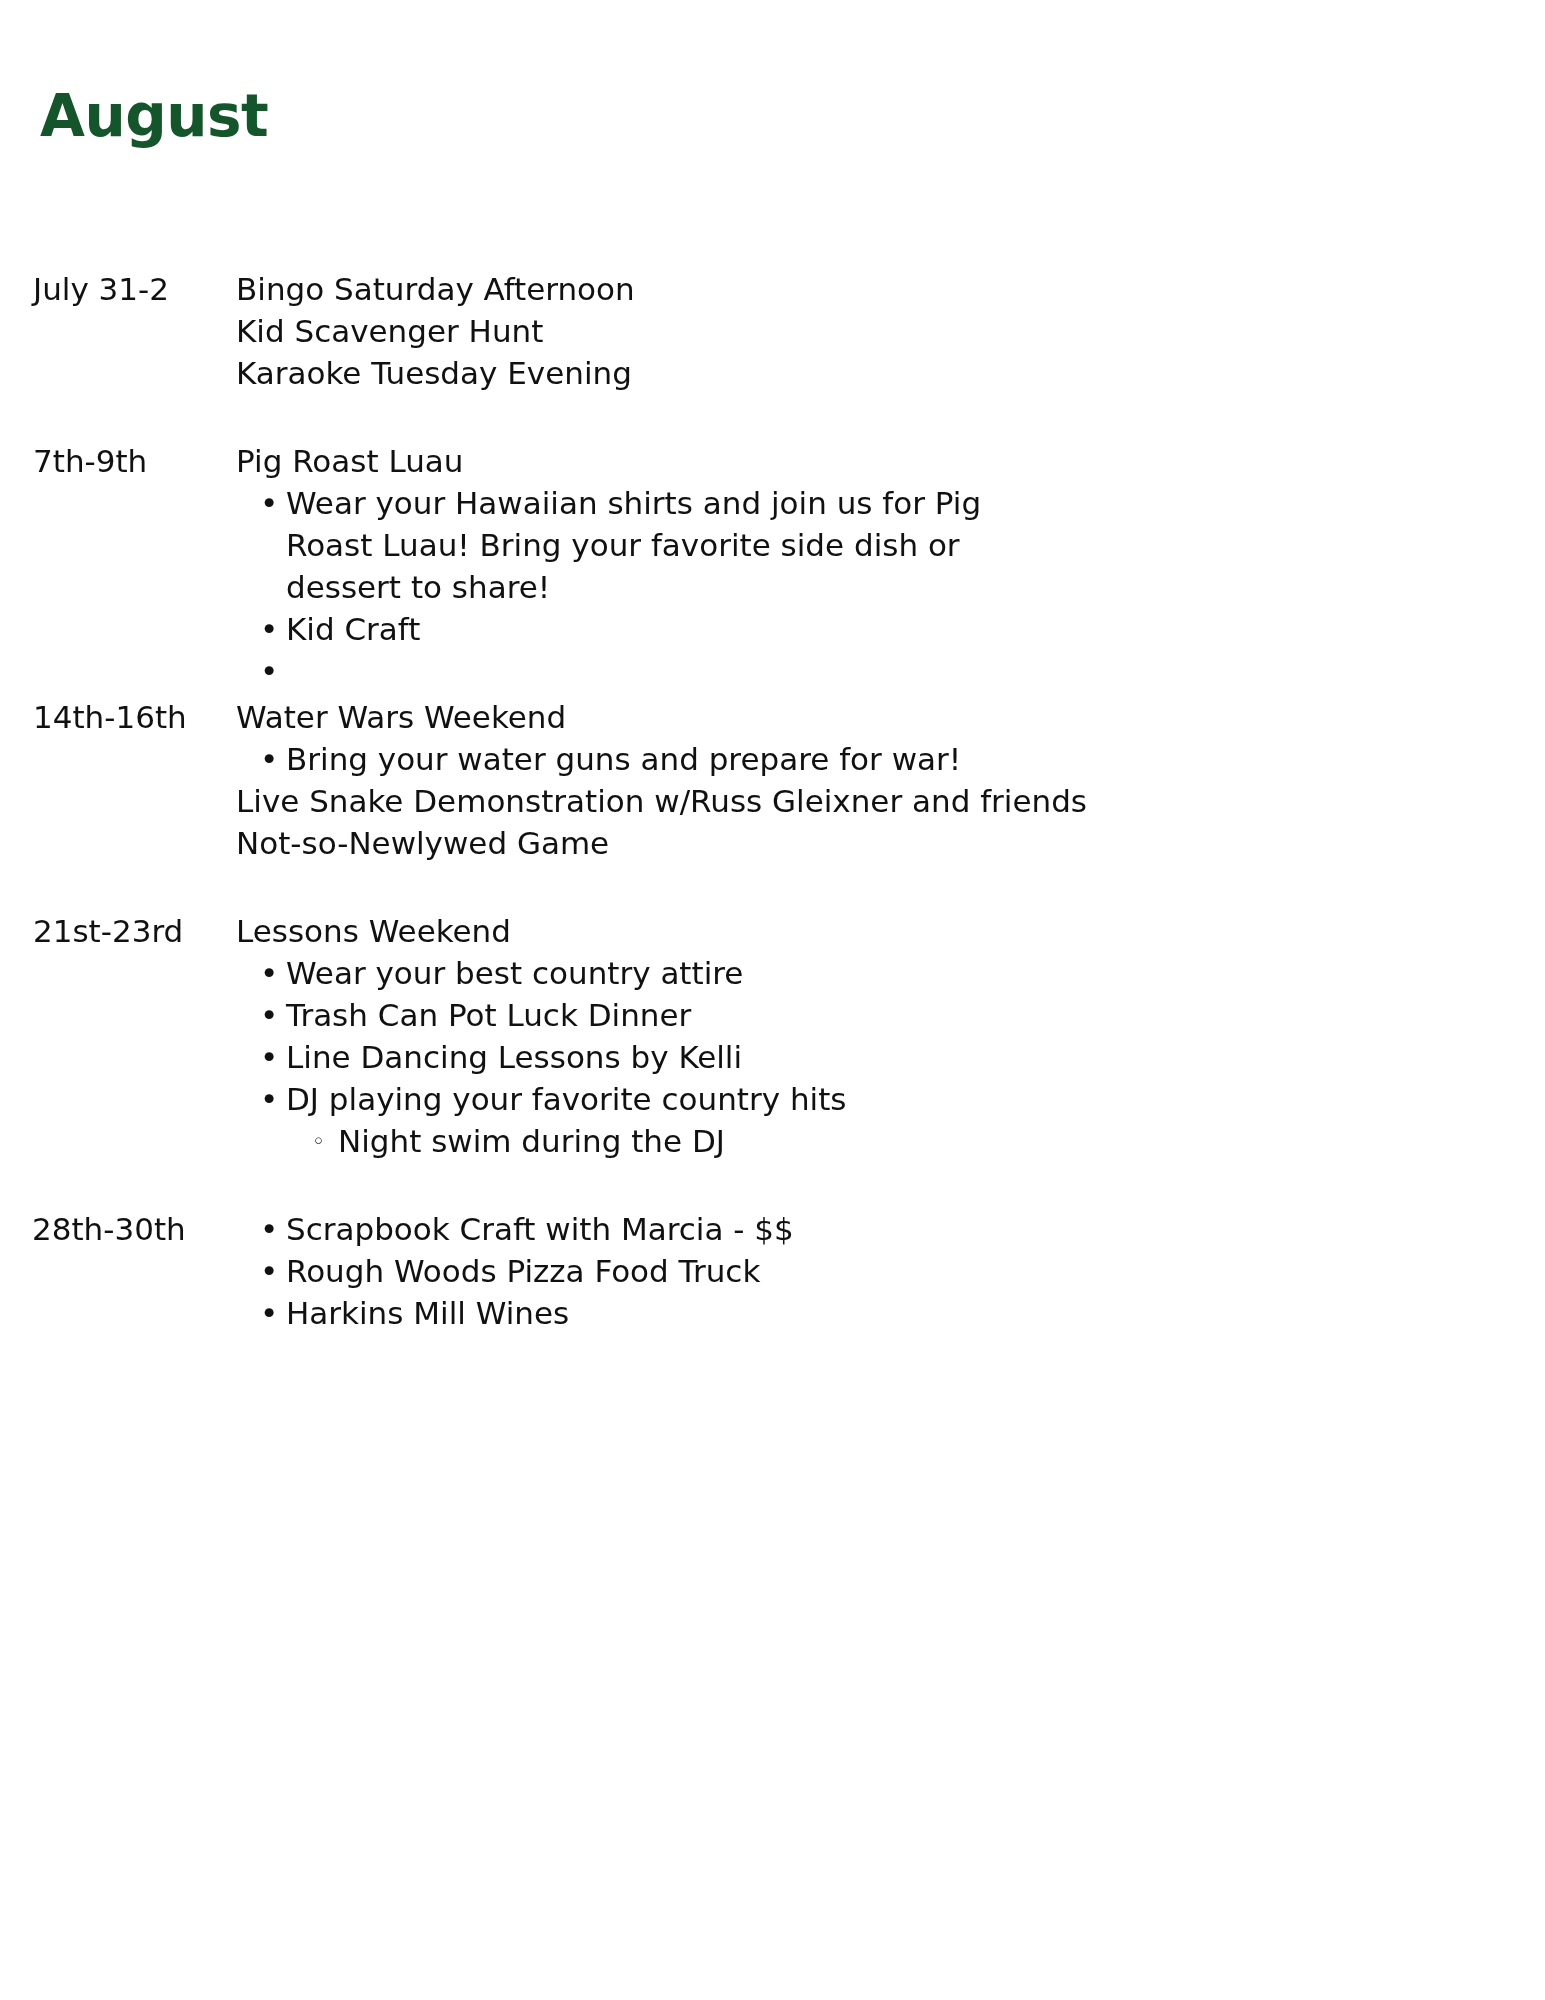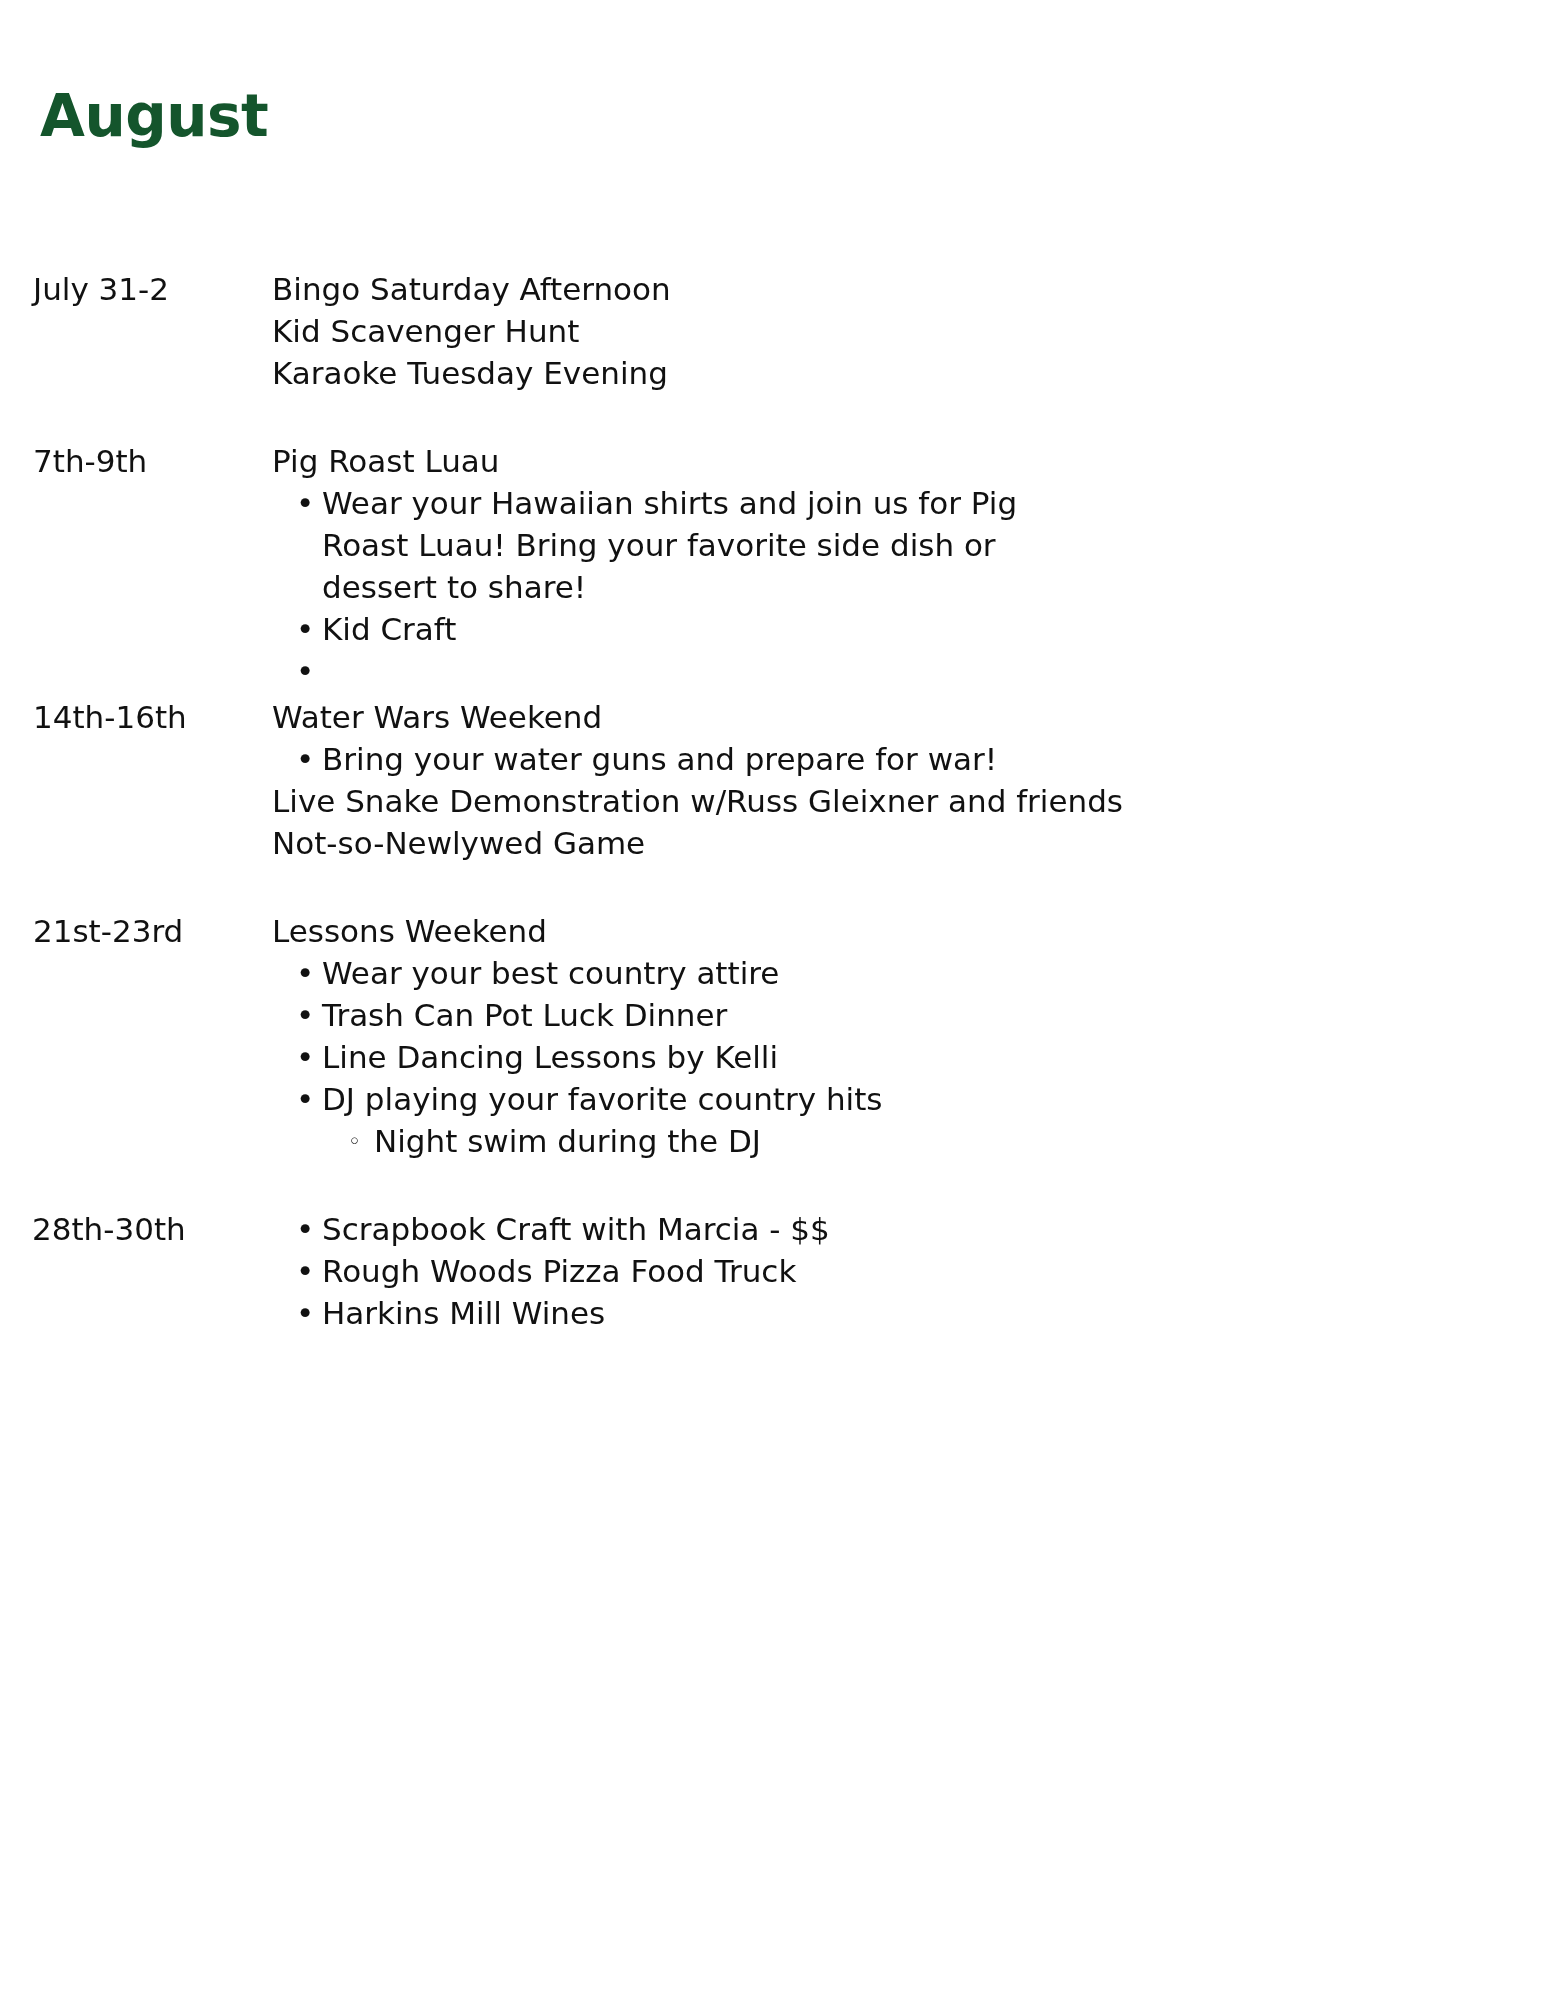--- a/index.html
+++ b/index.html
@@ -62,21 +62,20 @@
     white-space: nowrap;
   }
   .date-cell.indented {
     padding-left: 32px;
   }
 
   .content-cell {
     flex: 1 1 auto;
     padding-right: 40px;
     box-sizing: border-box;
-    margin-left: 36px;
   }
 
   .line {
     font-size: 31px;
     line-height: 42px;
     color: #111111;
   }
 
   ul.bullets {
     list-style: none;

